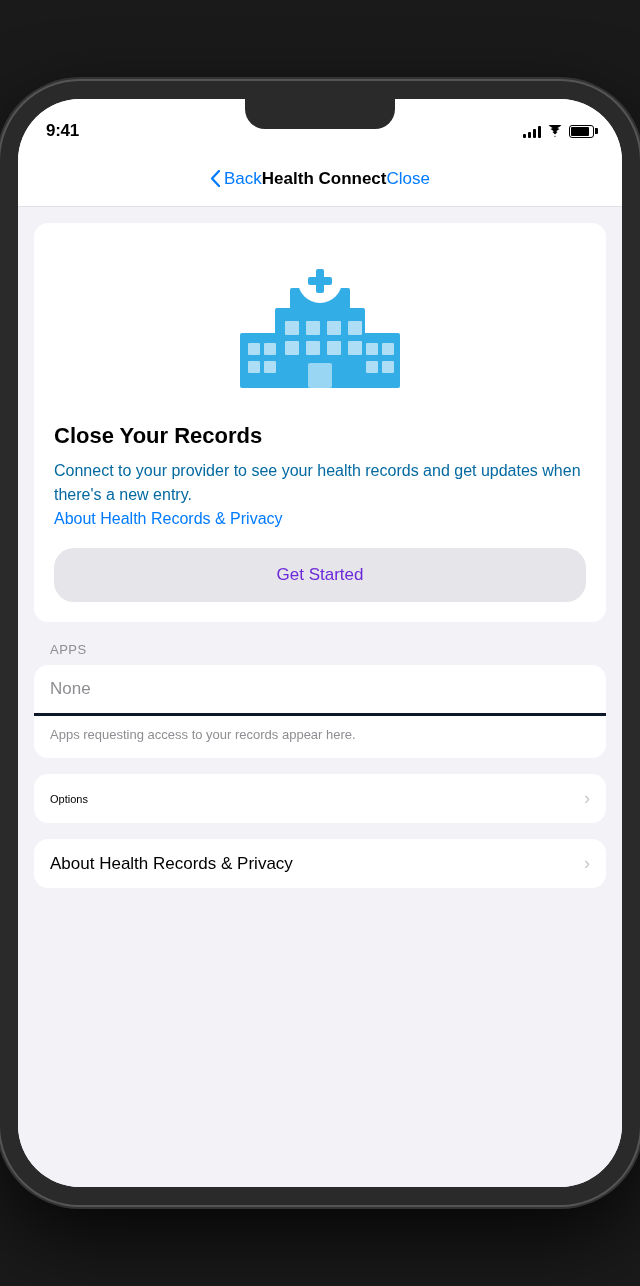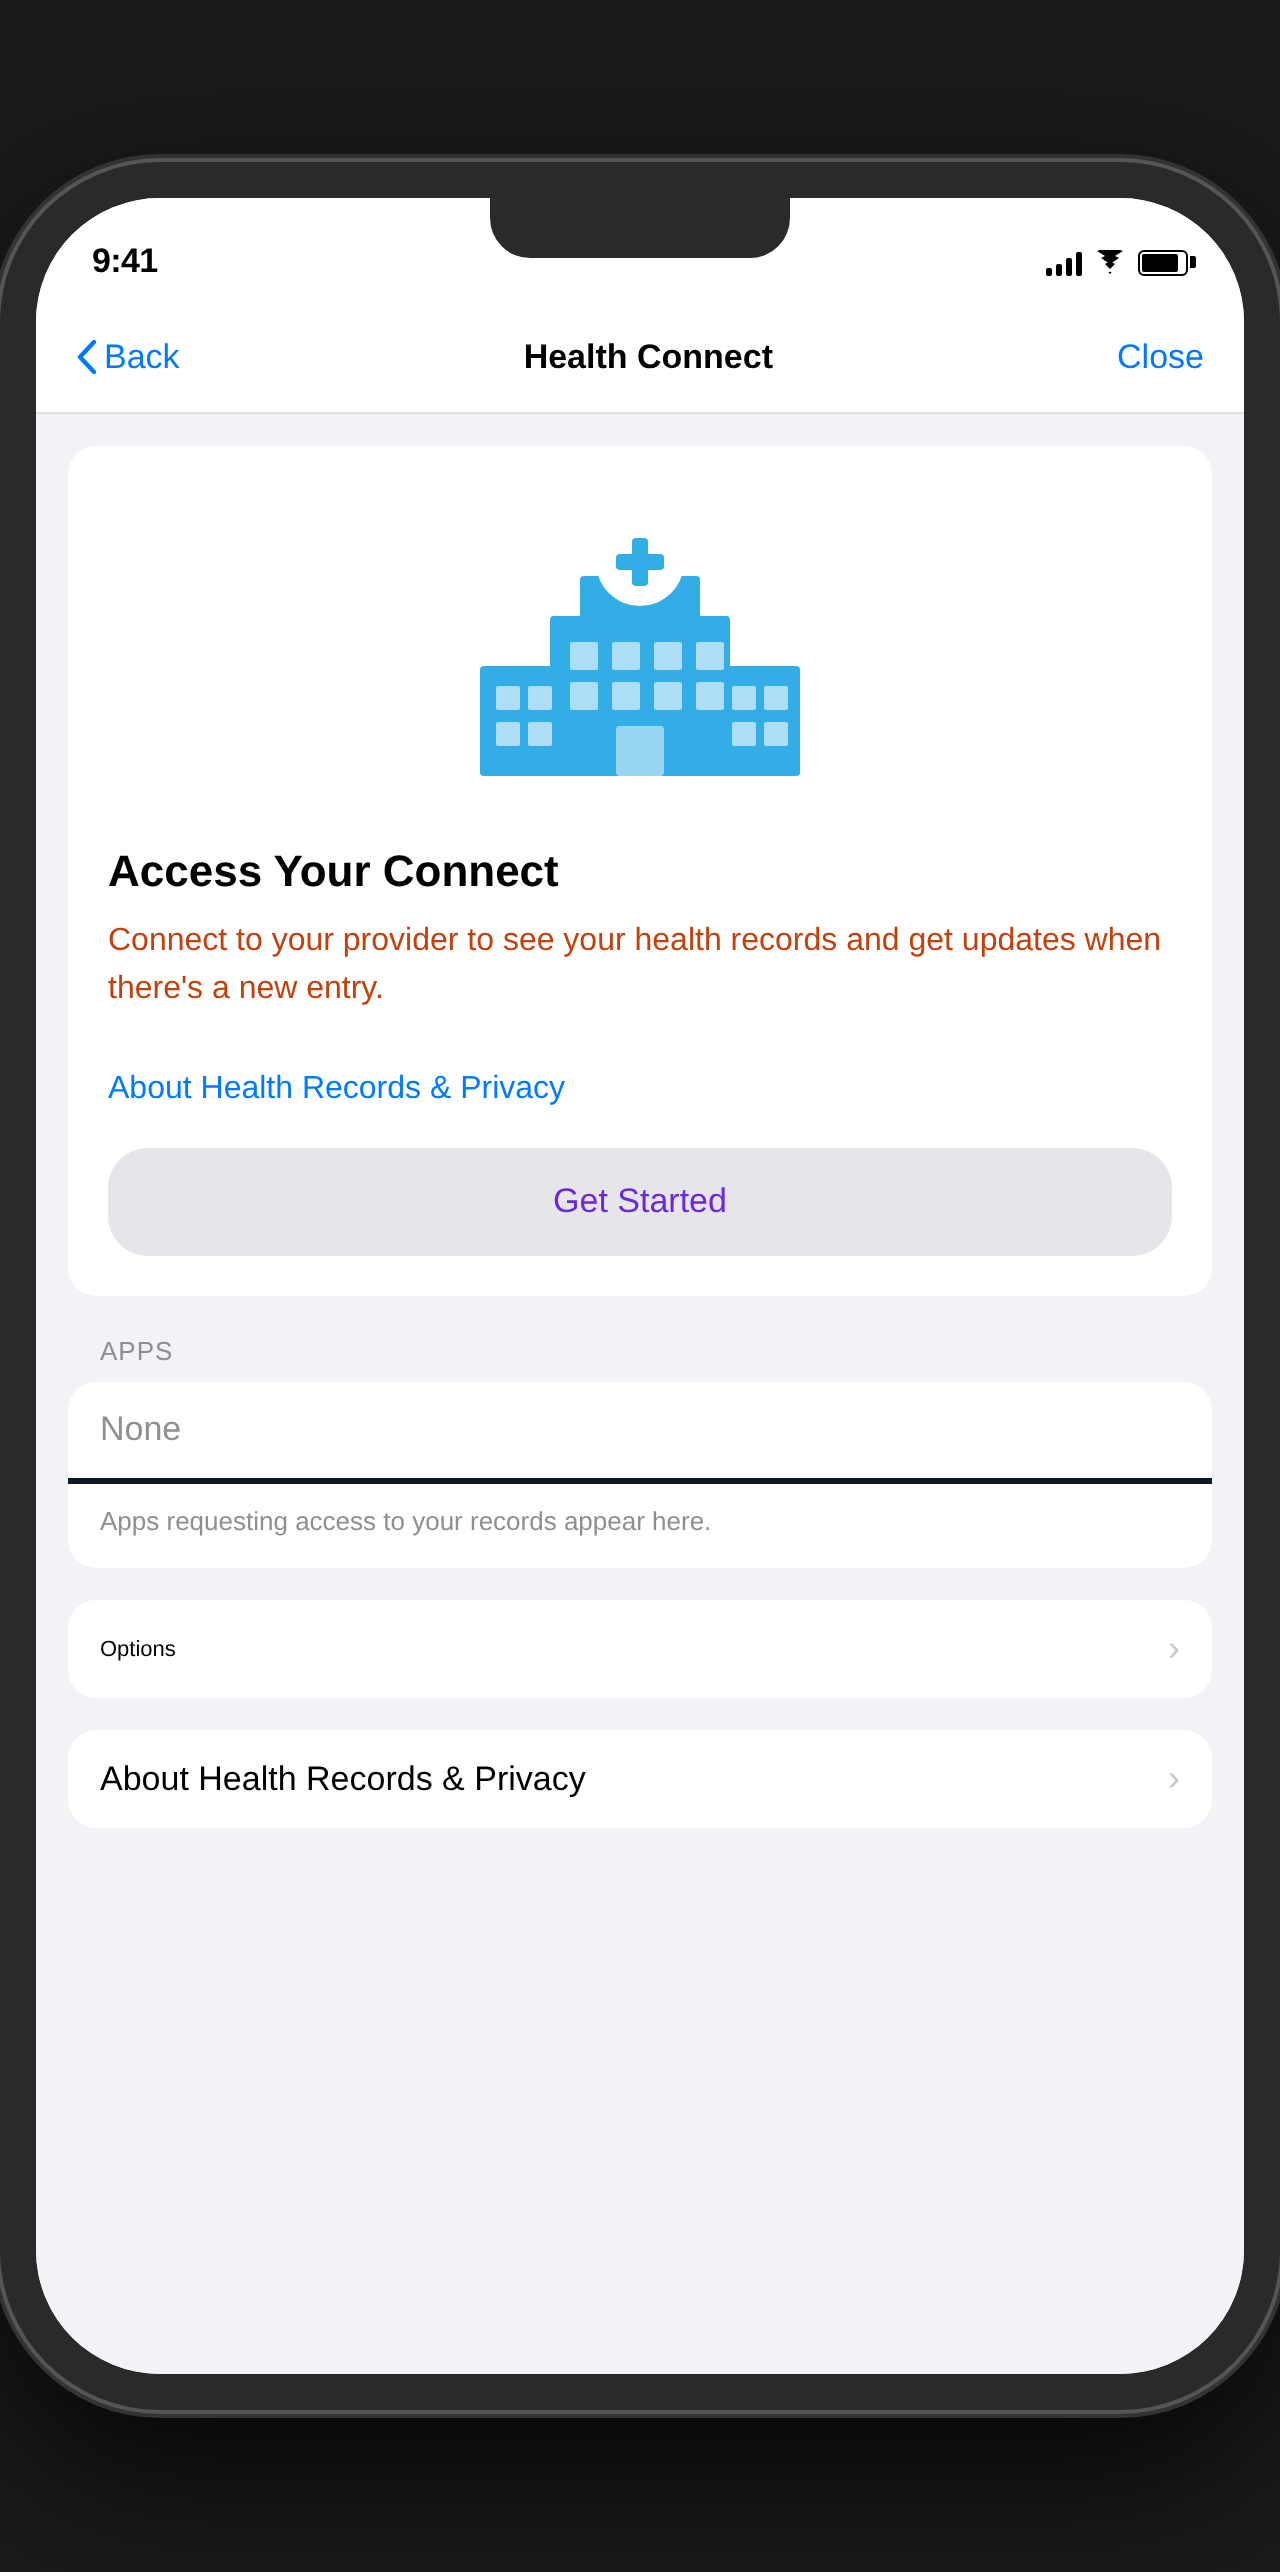--- a/index.html
+++ b/index.html
@@ -139,21 +139,21 @@
       border-radius: 0 0 20px 20px;
       z-index: 10;
     }
 
     
     .nav-bar {
       background: white;
       height: 56px;
       display: flex;
       align-items: center;
-      justify-content: space-between;
+      justify-content: center;
       padding: 0 20px;
       border-bottom: 1px solid #e0e0e5;
     }
 
     .nav-back {
       display: flex;
       align-items: center;
       gap: 4px;
       color: #007aff;
       font-size: 17px;
@@ -195,23 +195,23 @@
 
     .card-title {
       font-size: 22px;
       font-weight: 700;
       color: #000;
       margin-bottom: 10px;
     }
 
     .card-description {
       font-size: 16px;
-      color: #c2410c;
+      color: #0369a1;
       line-height: 1.5;
-      margin-bottom: 29px;
+      margin-bottom: 3px;
     }
 
     .privacy-link {
       color: #007aff;
       font-size: 16px;
       margin-bottom: 20px;
       display: block;
       cursor: pointer;
     }
 
@@ -391,21 +391,21 @@
             <rect x="18" y="118" width="12" height="12" rx="1" fill="white" opacity="0.6"></rect>
             <rect x="34" y="118" width="12" height="12" rx="1" fill="white" opacity="0.6"></rect>
 
             <rect x="136" y="100" width="12" height="12" rx="1" fill="white" opacity="0.6"></rect>
             <rect x="152" y="100" width="12" height="12" rx="1" fill="white" opacity="0.6"></rect>
             <rect x="136" y="118" width="12" height="12" rx="1" fill="white" opacity="0.6"></rect>
             <rect x="152" y="118" width="12" height="12" rx="1" fill="white" opacity="0.6"></rect>
           </svg>
         </div>
 
-        <div class="card-title">Access Your Connect</div>
+        <div class="card-title">Close Your Records</div>
         <div class="card-description">Connect to your provider to see your health records and get updates when there's a new entry.</div>
         <span class="privacy-link">About Health Records &amp; Privacy</span>
 
         <button class="get-started-btn">Get Started</button>
       </div>
 
       <div class="section-label">APPS</div>
       <div class="apps-card">
         <div class="apps-none">None</div>
         <div class="apps-description">Apps requesting access to your records appear here.</div>

